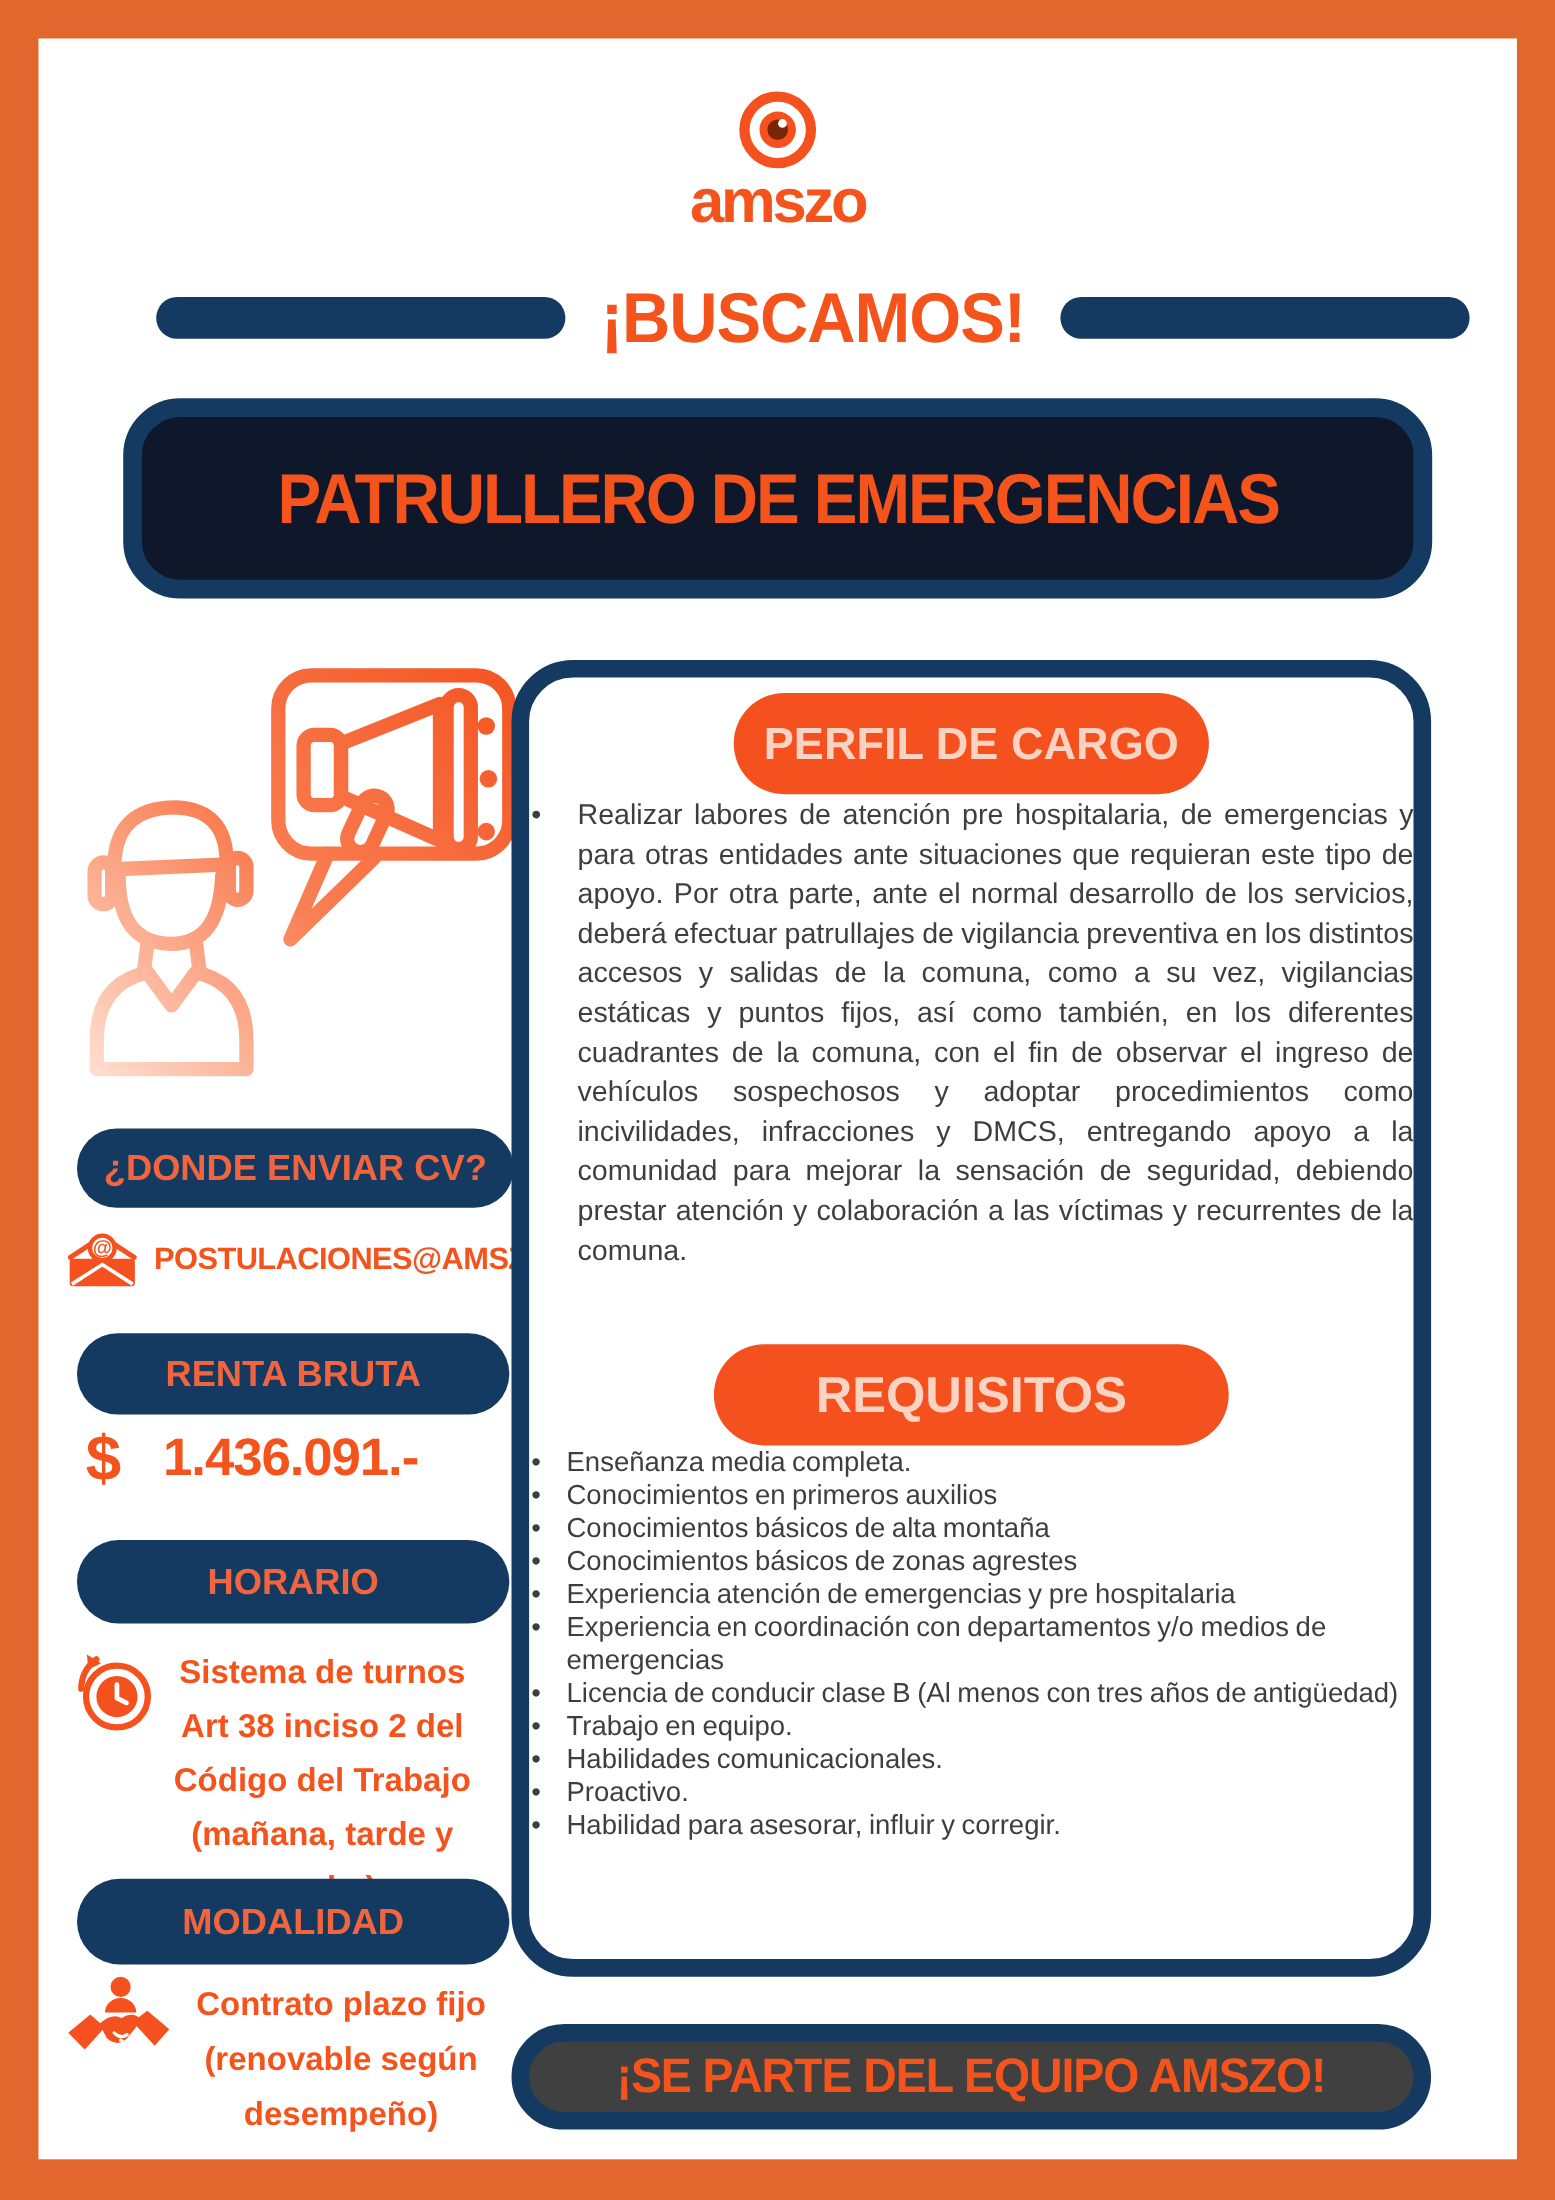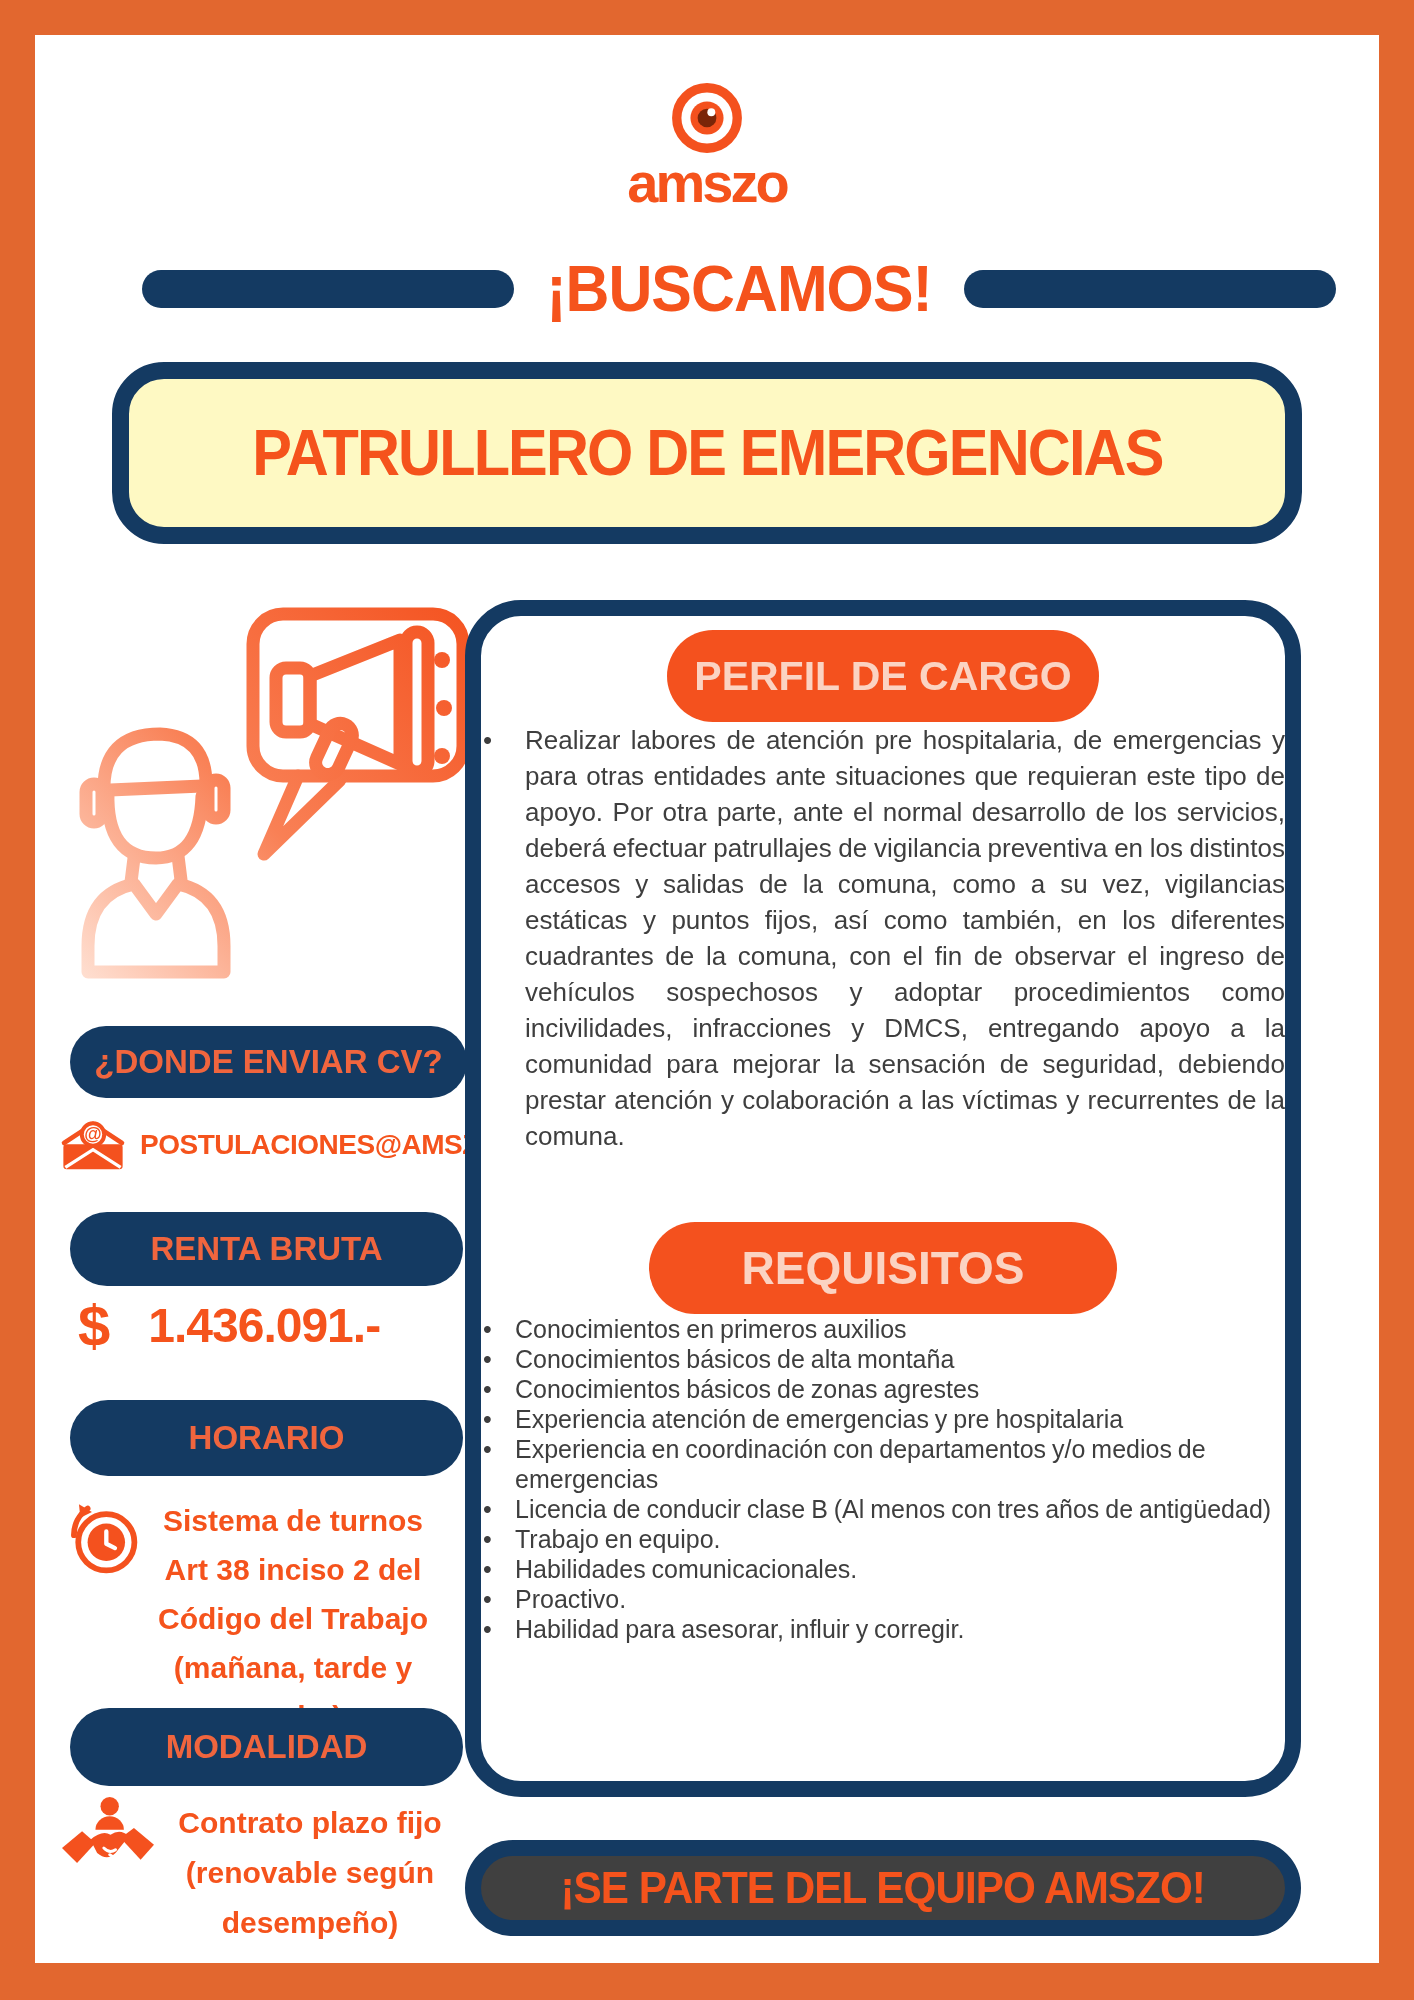--- a/index.html
+++ b/index.html
@@ -15,21 +15,21 @@
   .logo-mark{width:72px;height:72px;}
   .wordmark{font-size:56px;font-weight:800;color:var(--orange,#F5531C);letter-spacing:-3px;line-height:1.05;}
 
   
   .buscamos{position:absolute;left:0;top:252px;width:1406px;display:flex;align-items:center;justify-content:center;gap:22px;margin-left:36px;}
   .bar{width:372px;height:38px;border-radius:19px;background:var(--navy,#143A62);}
   .buscamos-text{font-size:64px;font-weight:800;color:var(--orange,#F5531C);letter-spacing:-1px;margin:0;transform:scaleX(.95);white-space:nowrap;}
 
   
   .title-box{position:absolute;left:112px;top:362px;width:1190px;height:182px;box-sizing:border-box;
-    border:17px solid var(--navy,#143A62);border-radius:52px;background:#fef9c3;
+    border:17px solid var(--navy,#143A62);border-radius:52px;background:#0f172a;
     display:flex;align-items:center;justify-content:center;}
   .title-box h2{margin:0;font-size:64px;font-weight:800;color:var(--orange,#F5531C);letter-spacing:-2px;transform:scaleX(.93);white-space:nowrap;}
 
   
   .illustration{position:absolute;left:70px;top:596px;width:408px;height:384px;}
   .pill{display:flex;align-items:center;justify-content:center;font-weight:700;box-sizing:border-box;}
   .pill.navy{position:absolute;background:var(--navy,#143A62);border-radius:40px;color:var(--salmon,#F0653E);font-size:33px;}
   .cv-pill{left:70px;top:1026px;width:397px;height:72px;}
   .renta-pill{left:70px;top:1212px;width:393px;height:74px;}
   .horario-pill{left:70px;top:1400px;width:393px;height:76px;}
@@ -174,20 +174,21 @@
   </svg>
   <p class="side-text modalidad-text">Contrato plazo fijo (renovable según desempeño)</p>
 
   <section class="panel">
     <div class="pill orange perfil-pill">PERFIL DE CARGO</div>
     <ul class="perfil-list">
       <li>Realizar labores de atención pre hospitalaria, de emergencias y para otras entidades ante situaciones que requieran este tipo de apoyo. Por otra parte, ante el normal desarrollo de los servicios, deberá efectuar patrullajes de vigilancia preventiva en los distintos accesos y salidas de la comuna, como a su vez, vigilancias estáticas y puntos fijos, así como también, en los diferentes cuadrantes de la comuna, con el fin de observar el ingreso de vehículos sospechosos y adoptar procedimientos como incivilidades, infracciones y DMCS, entregando apoyo a la comunidad para mejorar la sensación de seguridad, debiendo prestar atención y colaboración a las víctimas y recurrentes de la comuna.</li>
     </ul>
     <div class="pill orange reqs-pill">REQUISITOS</div>
     <ul class="reqs-list">
+        <li>Enseñanza media completa.</li>
         <li>Conocimientos en primeros auxilios</li>
         <li>Conocimientos básicos de alta montaña</li>
         <li>Conocimientos básicos de zonas agrestes</li>
         <li>Experiencia atención de emergencias y pre hospitalaria</li>
         <li>Experiencia en coordinación con departamentos y/o medios de emergencias</li>
         <li>Licencia de conducir clase B (Al menos con tres años de antigüedad)</li>
         <li>Trabajo en equipo.</li>
         <li>Habilidades comunicacionales.</li>
         <li>Proactivo.</li>
         <li>Habilidad para asesorar, influir y corregir.</li>

